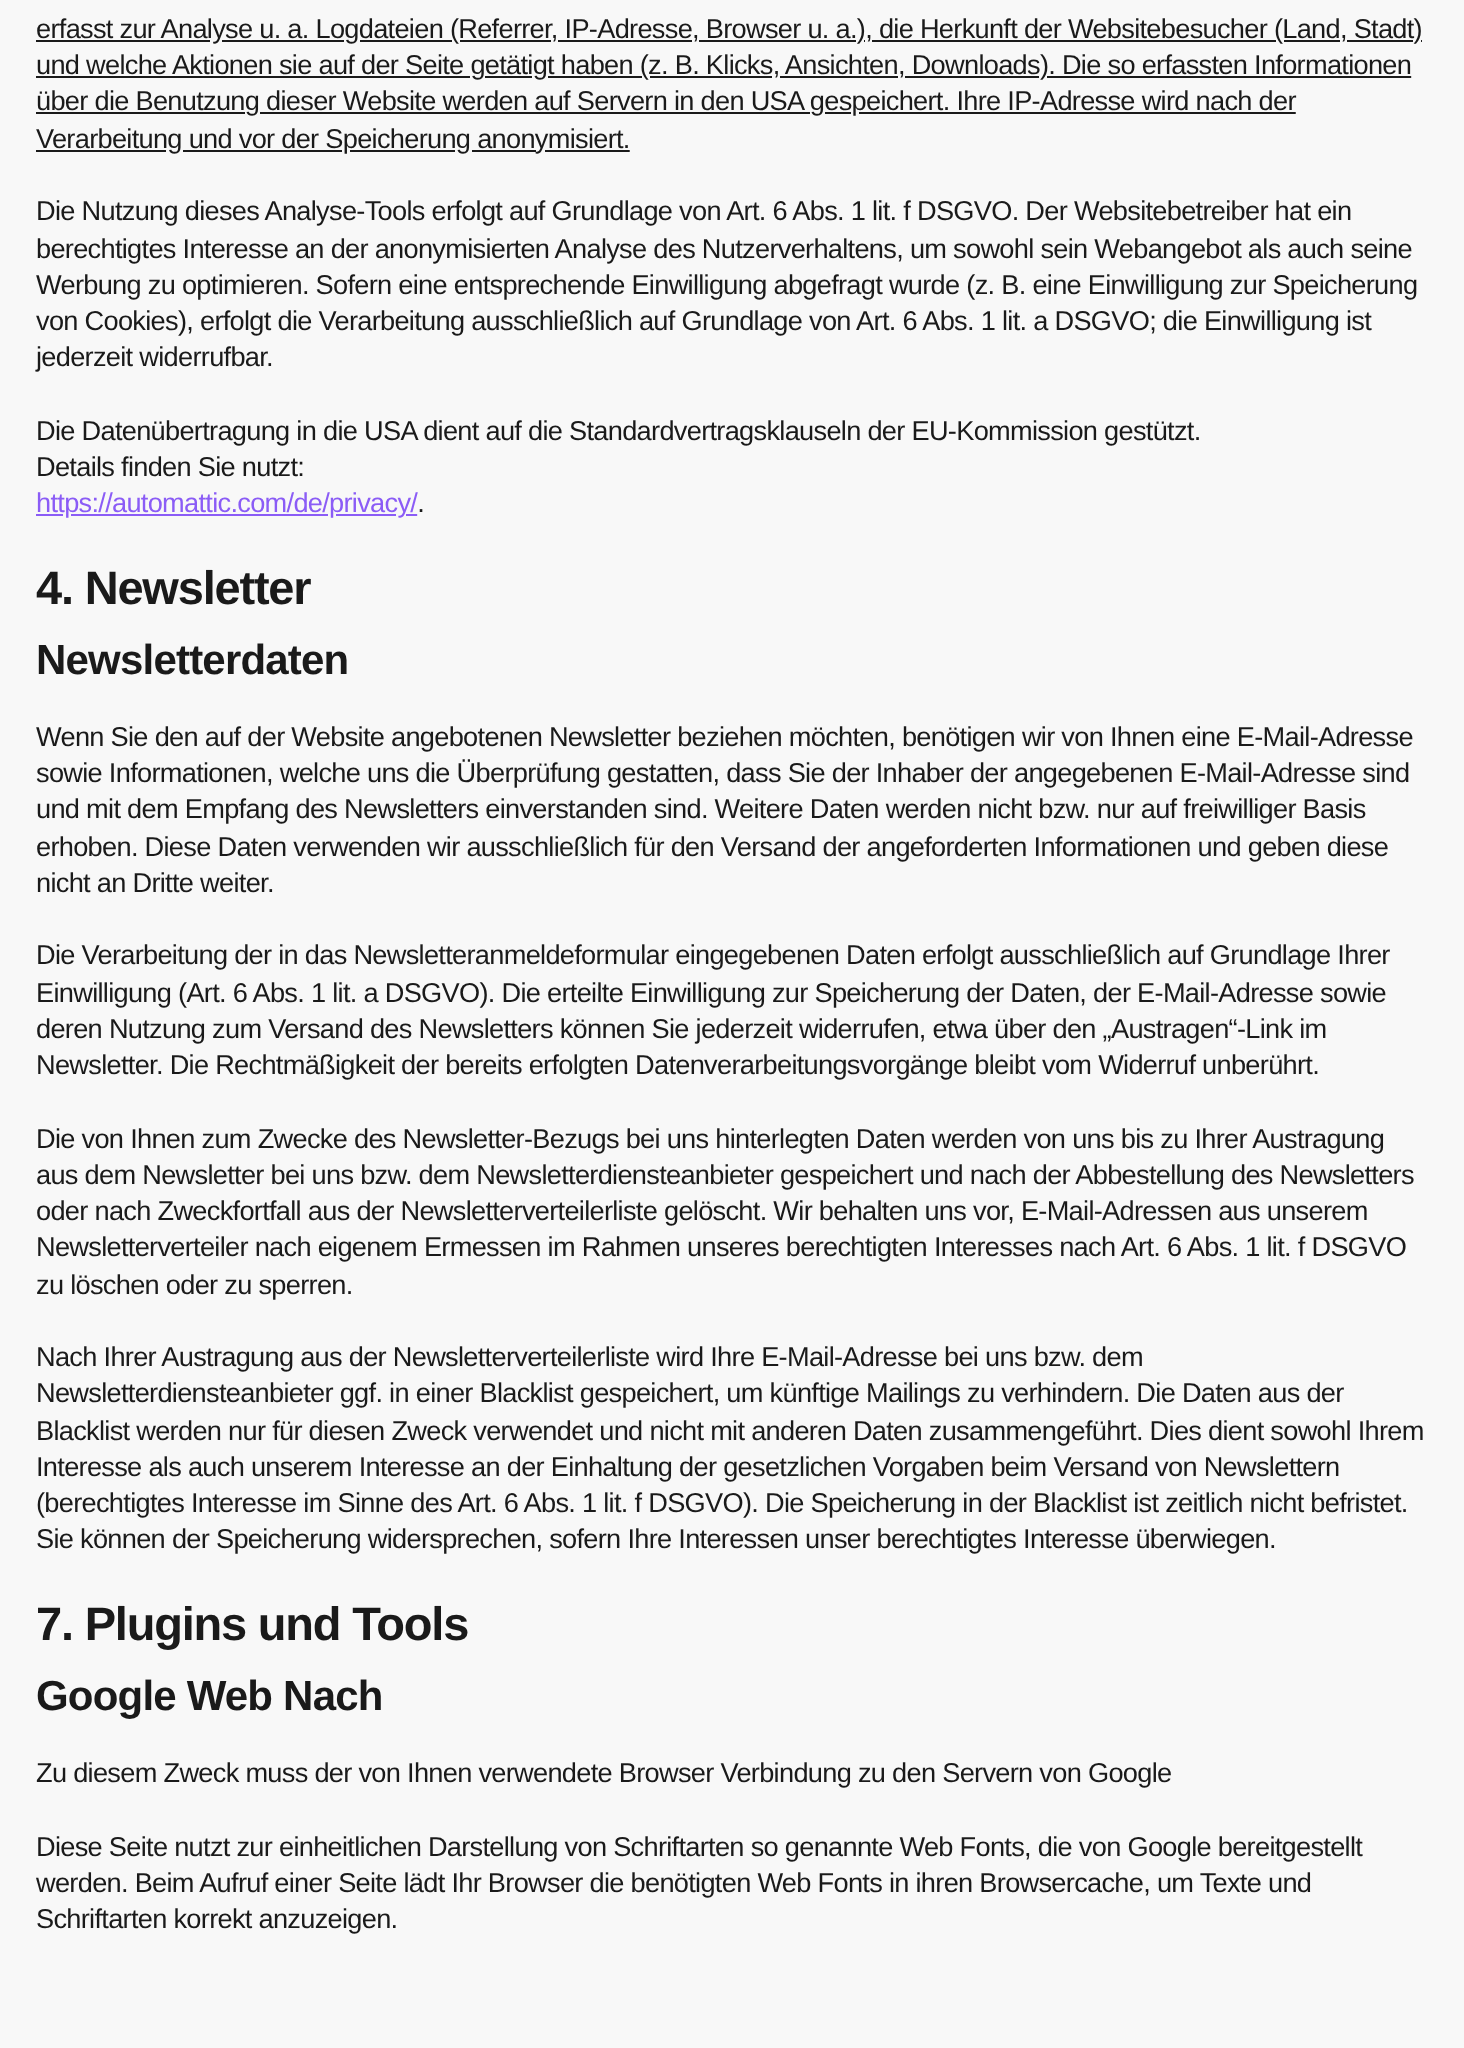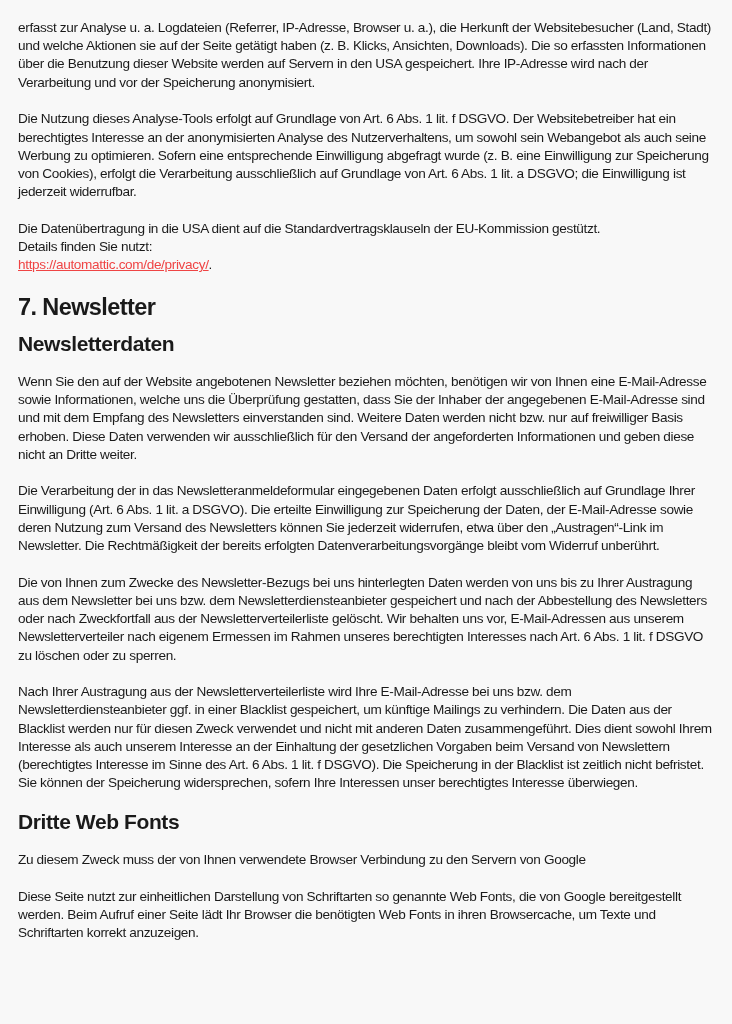--- a/index.html
+++ b/index.html
@@ -19,24 +19,25 @@
       padding: 0 18px 0 18px;
       position: relative;
       top: -2px;
     }
     p {
       font-size: 13.6px;
       line-height: 18.2px;
       margin: 0 0 18.5px 0;
     }
     p.first {
-      margin-top: 21px;
+      margin-top: 8px;
+      text-decoration: underline;
     }
     a.link {
-      color: #ef4444;
+      color: #8b5cf6;
       text-decoration: underline;
     }
     h2 {
       font-size: 23.5px;
       font-weight: bold;
       line-height: 28px;
       margin: 9px 0 12px 0;
       letter-spacing: -0.6px;
     }
     h3 {
@@ -56,28 +57,29 @@
   <p class="first">erfasst zur Analyse u. a. Logdateien (Referrer, IP-Adresse, Browser u. a.), die Herkunft der Websitebesucher (Land, Stadt) und welche Aktionen sie auf der Seite getätigt haben (z. B. Klicks, Ansichten, Downloads). Die so erfassten Informationen über die Benutzung dieser Website werden auf Servern in den USA gespeichert. Ihre IP-Adresse wird nach der Verarbeitung und vor der Speicherung anonymisiert.</p>
 
   <p>Die Nutzung dieses Analyse-Tools erfolgt auf Grundlage von Art. 6 Abs. 1 lit. f DSGVO. Der Websitebetreiber hat ein berechtigtes Interesse an der anonymisierten Analyse des Nutzerverhaltens, um sowohl sein Webangebot als auch seine Werbung zu optimieren. Sofern eine entsprechende Einwilligung abgefragt wurde (z. B. eine Einwilligung zur Speicherung von Cookies), erfolgt die Verarbeitung ausschließlich auf Grundlage von Art. 6 Abs. 1 lit. a DSGVO; die Einwilligung ist jederzeit widerrufbar.</p>
 
   <p>
     <span>Die Datenübertragung in die USA dient auf die Standardvertragsklauseln der EU-Kommission gestützt.</span><br>
     <span>Details finden Sie nutzt:</span><br>
     <a class="link" href="#">https://automattic.com/de/privacy/</a><span>.</span>
   </p>
 
-  <h2>7. Newsletter</h2>
+  <h2>4. Newsletter</h2>
   <h3>Newsletterdaten</h3>
 
   <p>Wenn Sie den auf der Website angebotenen Newsletter beziehen möchten, benötigen wir von Ihnen eine E-Mail-Adresse sowie Informationen, welche uns die Überprüfung gestatten, dass Sie der Inhaber der angegebenen E-Mail-Adresse sind und mit dem Empfang des Newsletters einverstanden sind. Weitere Daten werden nicht bzw. nur auf freiwilliger Basis erhoben. Diese Daten verwenden wir ausschließlich für den Versand der angeforderten Informationen und geben diese nicht an Dritte weiter.</p>
   <p>Die Verarbeitung der in das Newsletteranmeldeformular eingegebenen Daten erfolgt ausschließlich auf Grundlage Ihrer Einwilligung (Art. 6 Abs. 1 lit. a DSGVO). Die erteilte Einwilligung zur Speicherung der Daten, der E-Mail-Adresse sowie deren Nutzung zum Versand des Newsletters können Sie jederzeit widerrufen, etwa über den „Austragen“-Link im Newsletter. Die Rechtmäßigkeit der bereits erfolgten Datenverarbeitungsvorgänge bleibt vom Widerruf unberührt.</p>
   <p>Die von Ihnen zum Zwecke des Newsletter-Bezugs bei uns hinterlegten Daten werden von uns bis zu Ihrer Austragung aus dem Newsletter bei uns bzw. dem Newsletterdiensteanbieter gespeichert und nach der Abbestellung des Newsletters oder nach Zweckfortfall aus der Newsletterverteilerliste gelöscht. Wir behalten uns vor, E-Mail-Adressen aus unserem Newsletterverteiler nach eigenem Ermessen im Rahmen unseres berechtigten Interesses nach Art. 6 Abs. 1 lit. f DSGVO zu löschen oder zu sperren.</p>
   <p>
     <span>Nach Ihrer Austragung aus der Newsletterverteilerliste wird Ihre E-Mail-Adresse bei uns bzw. dem Newsletterdiensteanbieter ggf. in einer Blacklist gespeichert, um künftige Mailings zu verhindern. Die Daten aus der Blacklist werden nur für diesen Zweck verwendet und nicht mit anderen Daten zusammengeführt. Dies dient sowohl Ihrem Interesse als auch unserem Interesse an der Einhaltung der gesetzlichen Vorgaben beim Versand von Newslettern (berechtigtes Interesse im Sinne des Art. 6 Abs. 1 lit. f DSGVO). Die Speicherung in der Blacklist ist zeitlich nicht befristet. </span><strong>Sie können der Speicherung widersprechen, sofern Ihre Interessen unser berechtigtes Interesse überwiegen.</strong>
   </p>
 
-  <h3>Dritte Web Fonts</h3>
+  <h2>7. Plugins und Tools</h2>
+  <h3>Google Web Nach</h3>
 
   <p>Zu diesem Zweck muss der von Ihnen verwendete Browser Verbindung zu den Servern von Google</p>
   <p>Diese Seite nutzt zur einheitlichen Darstellung von Schriftarten so genannte Web Fonts, die von Google bereitgestellt werden. Beim Aufruf einer Seite lädt Ihr Browser die benötigten Web Fonts in ihren Browsercache, um Texte und Schriftarten korrekt anzuzeigen.</p>
 
 </div>
 
 </body></html>

